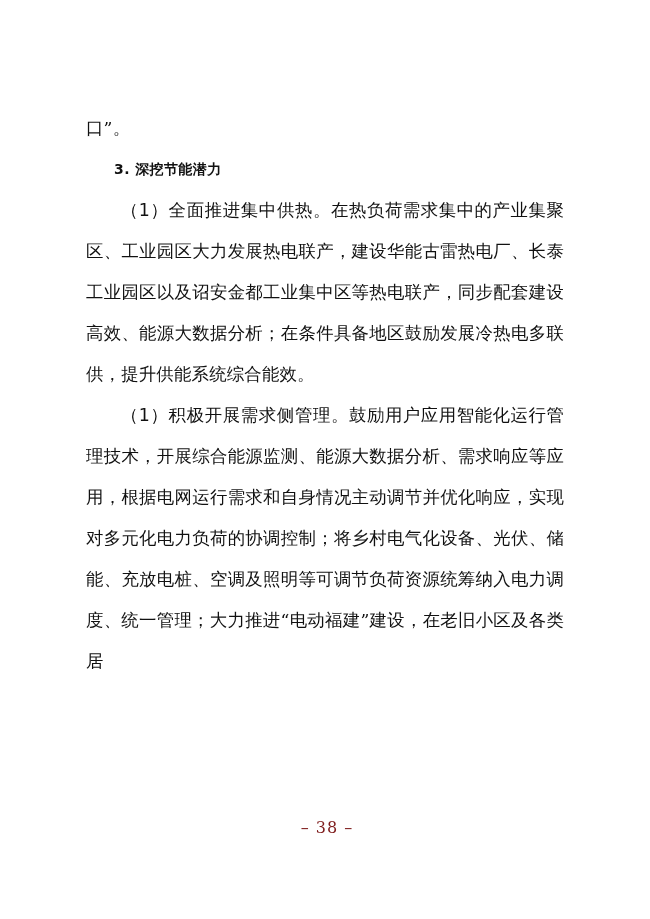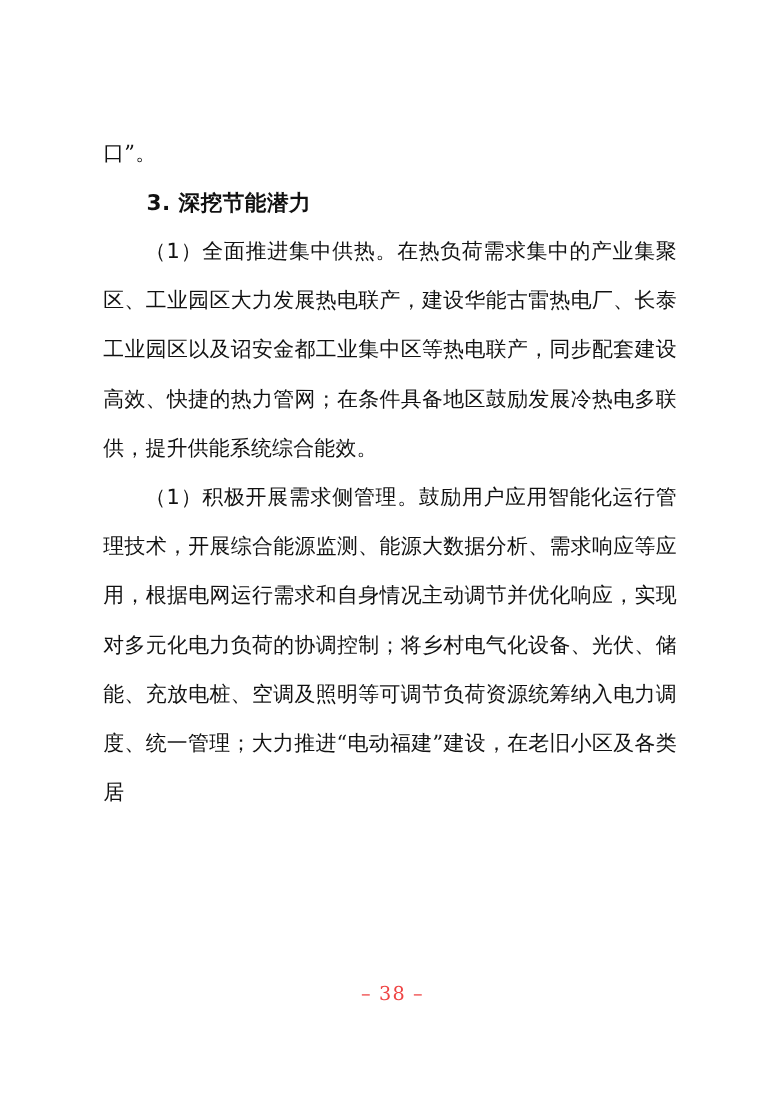--- a/index.html
+++ b/index.html
@@ -36,37 +36,37 @@
     text-indent: 2em;
   }
   .para.no-indent {
     text-indent: 0;
   }
   .heading {
     margin: 0;
     text-indent: 2em;
     font-weight: bold;
     font-family: "DejaVu Sans", "Liberation Sans", sans-serif;
-    font-size: 18px;
+    font-size: 14px;
     letter-spacing: 0.4px;
   }
   .lead {
     font-weight: normal;
     font-family: "DejaVu Sans", "Liberation Sans", sans-serif;
     letter-spacing: 0.3px;
   }
   .page-number {
     position: absolute;
     left: 0;
     right: 0;
     bottom: 82px;
     text-align: center;
     font-size: 16px;
     font-family: "DejaVu Serif", "Liberation Serif", serif;
-    color: #ef4444;
+    color: #7f1d1d;
     letter-spacing: 1px;
   }
   .page-number .pn-inner {
     display: inline-block;
     padding-left: 4px;
   }
 </style>
 </head>
 <body>
 
@@ -75,21 +75,21 @@
 
     <p class="para no-indent">
       <span>口”。</span>
     </p>
 
     <p class="heading">
       <span>3. 深挖节能潜力</span>
     </p>
 
     <p class="para">
-      <span class="lead">（1）全面推进集中供热。</span><span>在热负荷需求集中的产业集聚区、工业园区大力发展热电联产，建设华能古雷热电厂、长泰工业园区以及诏安金都工业集中区等热电联产，同步配套建设高效、快捷的热力管网；在条件具备地区鼓励发展冷热电多联供，提升供能系统综合能效。</span>
+      <span class="lead">（1）全面推进集中供热。</span><span>在热负荷需求集中的产业集聚区、工业园区大力发展热电联产，建设华能古雷热电厂、长泰工业园区以及诏安金都工业集中区等热电联产，同步配套建设高效、能源大数据分析；在条件具备地区鼓励发展冷热电多联供，提升供能系统综合能效。</span>
     </p>
 
 
     <p class="para">
       <span class="lead">（1）积极开展需求侧管理。</span><span>鼓励用户应用智能化运行管理技术，开展综合能源监测、能源大数据分析、需求响应等应用，根据电网运行需求和自身情况主动调节并优化响应，实现对多元化电力负荷的协调控制；将乡村电气化设备、光伏、储能、充放电桩、空调及照明等可调节负荷资源统筹纳入电力调度、统一管理；大力推进“电动福建”建设，在老旧小区及各类居</span>
     </p>
 
   </div>
 
   <div class="page-number">

